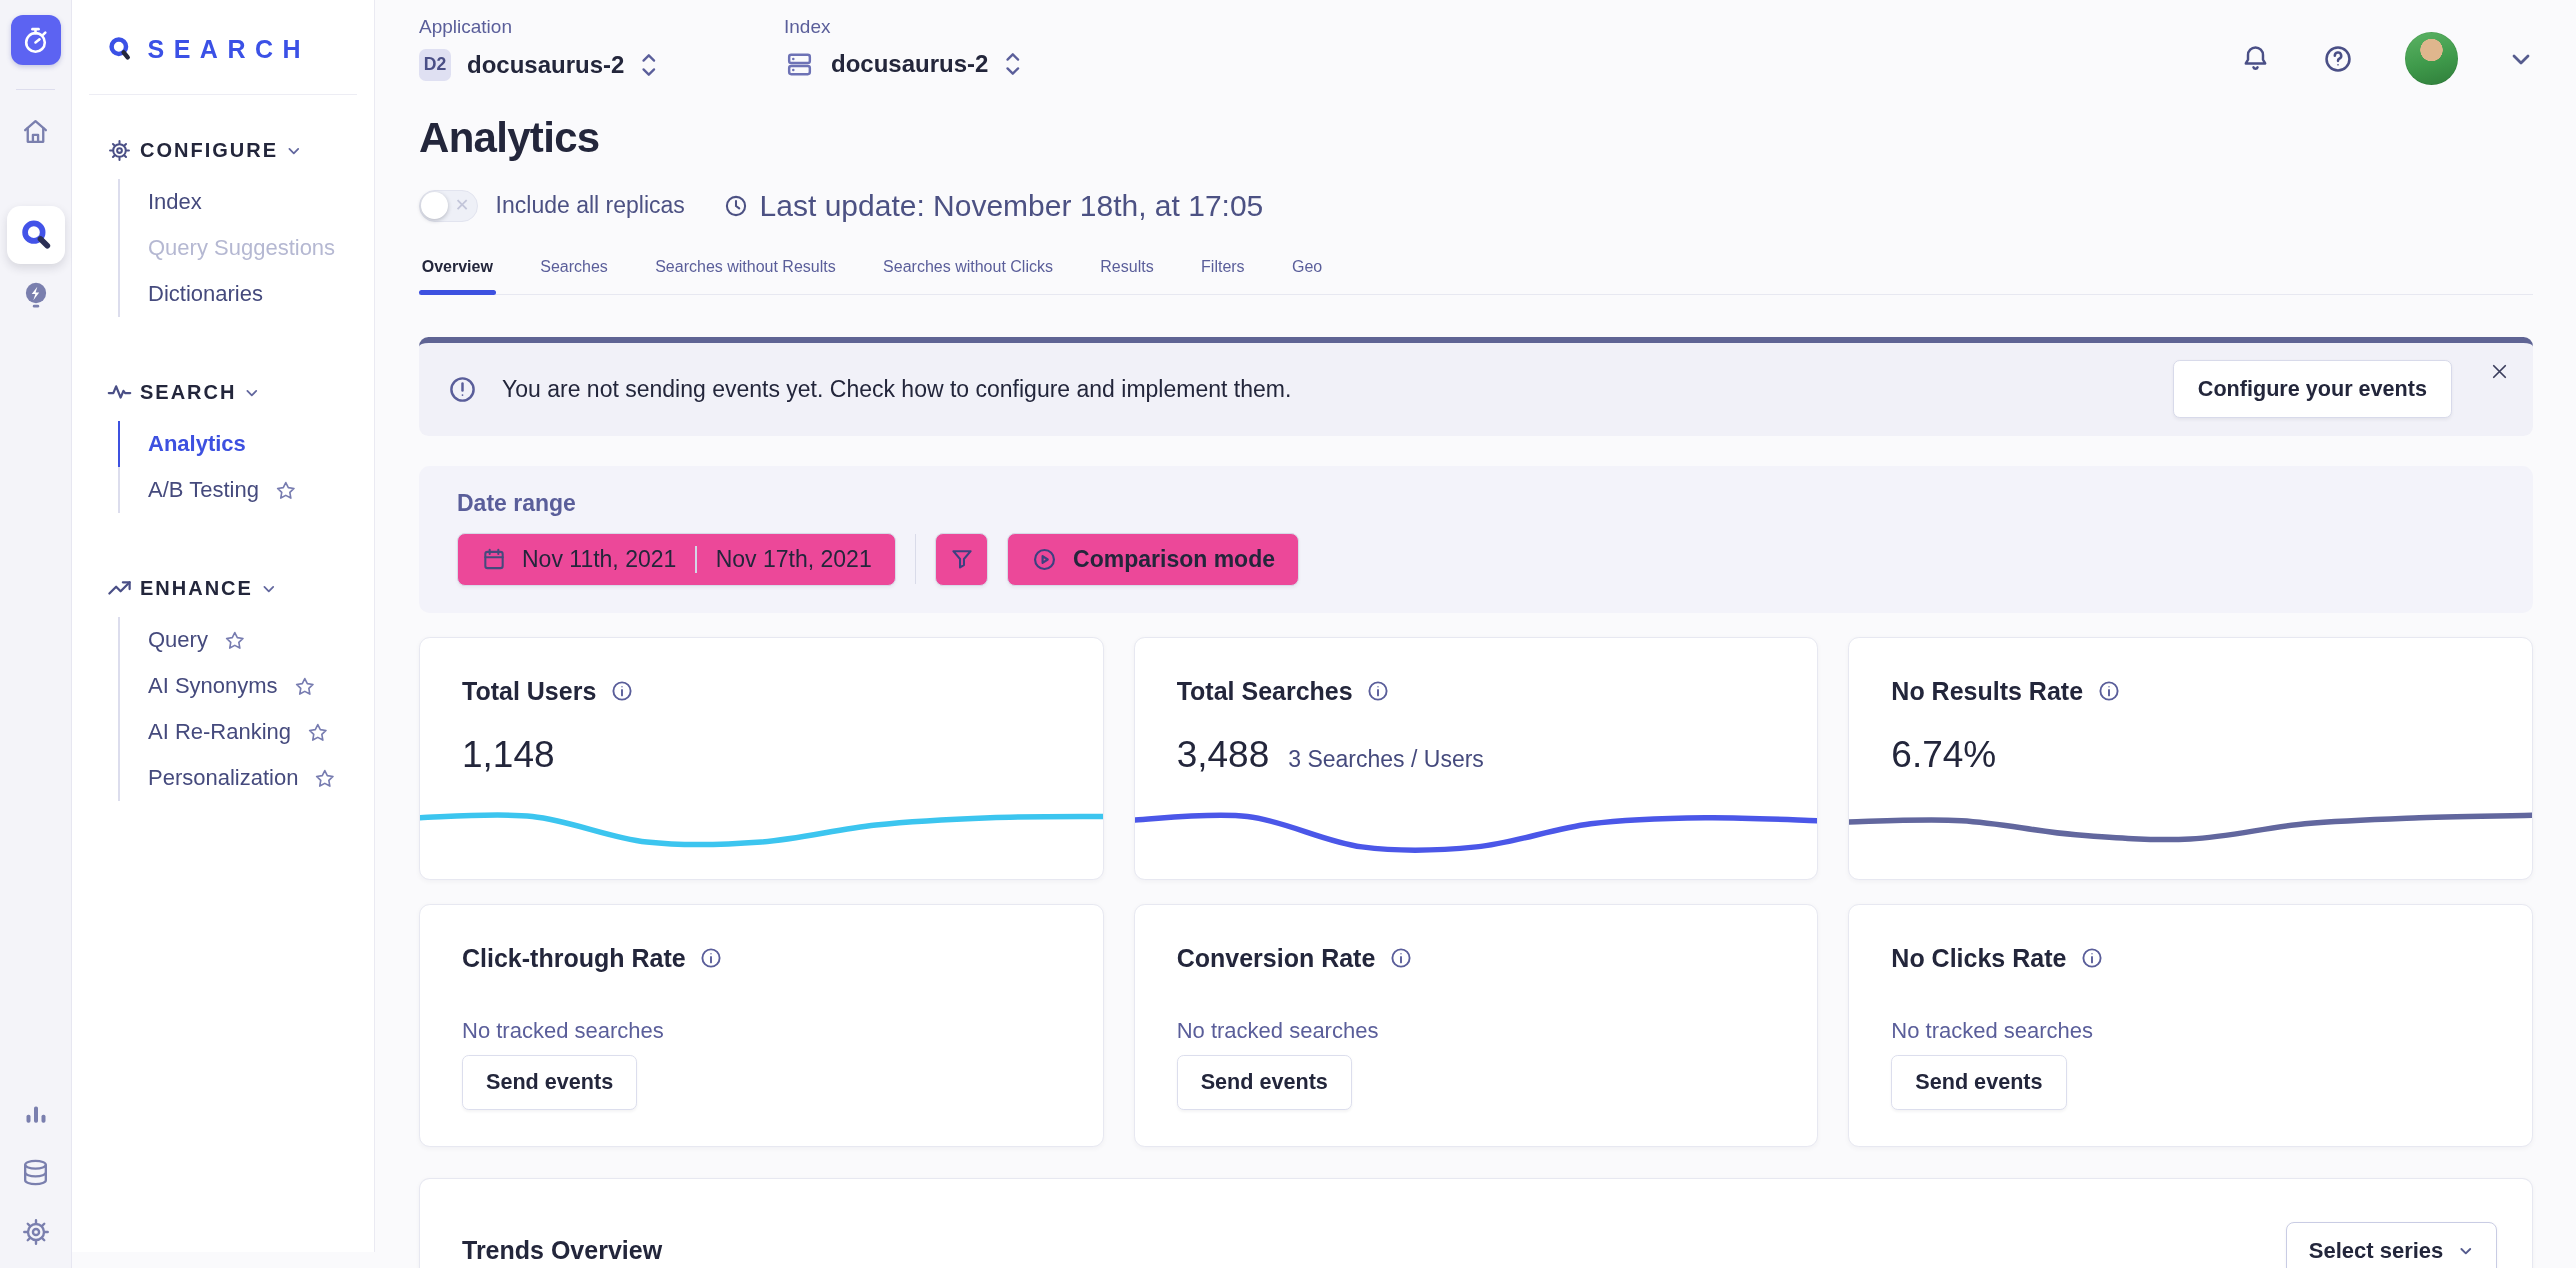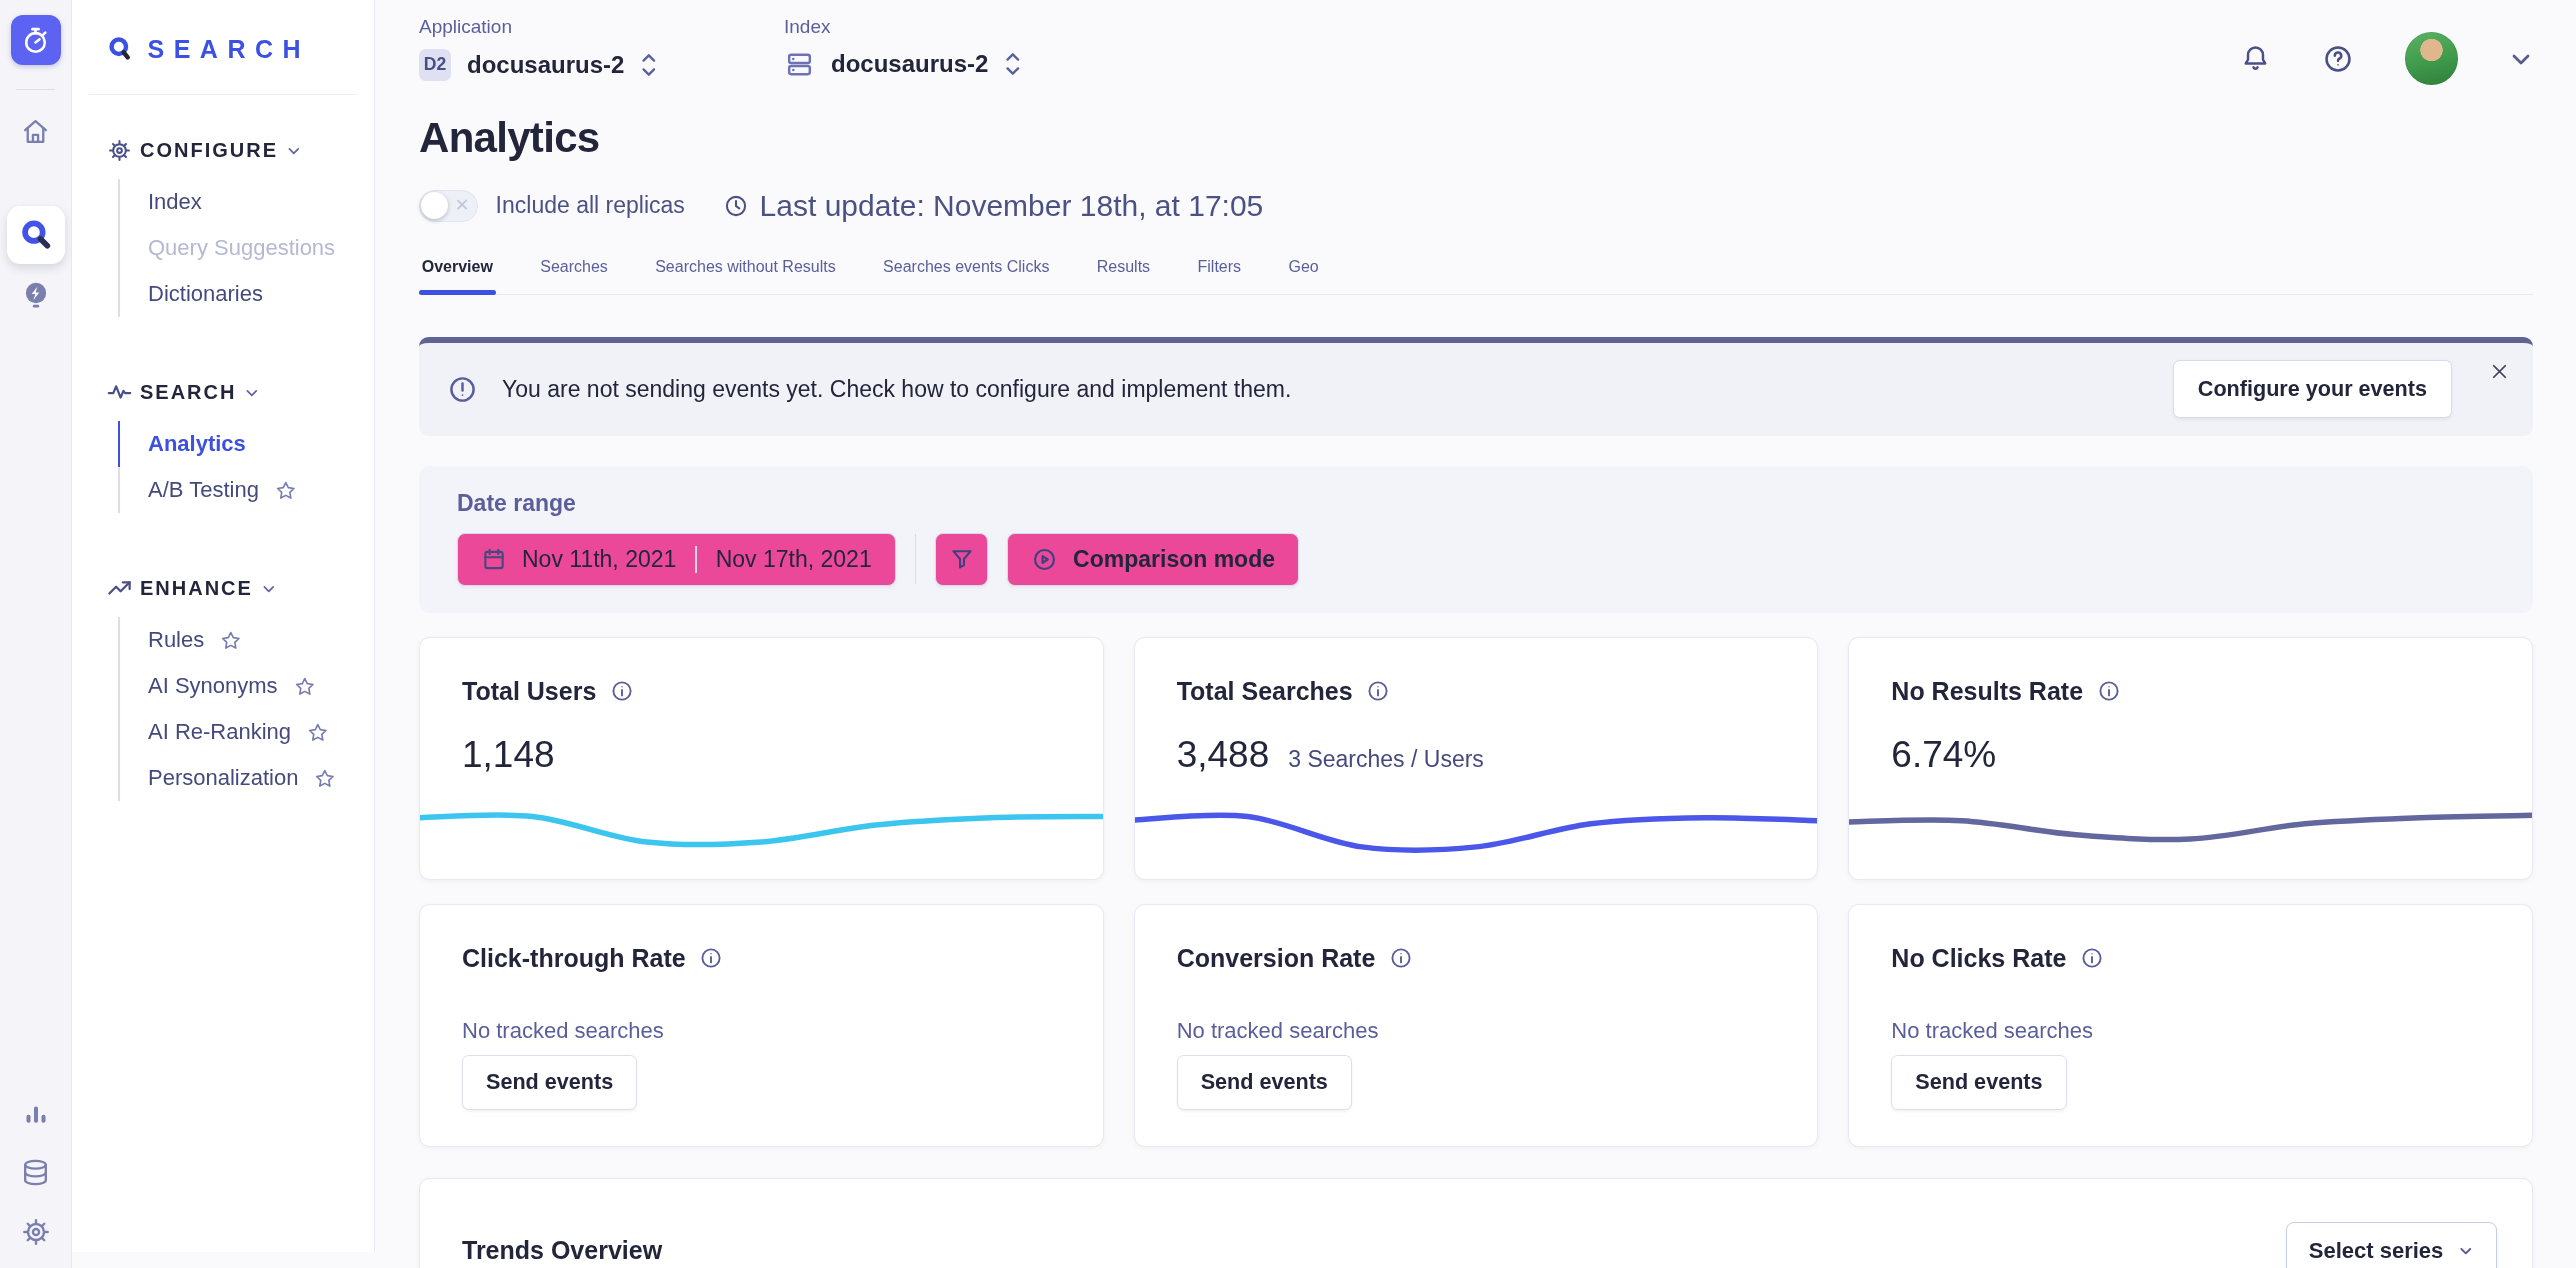--- a/index.html
+++ b/index.html
@@ -290,21 +290,21 @@
         </span>
         <span class="group-label">ENHANCE</span>
         <span>
           <svg width="17.6" height="17.6" viewBox="0 0 24 24" fill="none" stroke="#62679e" stroke-width="2.4" stroke-linecap="round" stroke-linejoin="round">
               <path d="M6 9.5l6 6 6-6"></path>
             </svg>
         </span>
       </div>
       <ul class="group-items">
         <li>
-          <span>Rules</span>
+          <span>Query</span>
           <span>
             <svg width="21.6" height="21.6" viewBox="0 0 24 24" fill="none" stroke="#777cb0" stroke-width="1.8" stroke-linejoin="round">
                 <path d="M12 2.8l2.8 5.7 6.3.9-4.6 4.4 1.1 6.3-5.6-3-5.6 3 1.1-6.3L2.9 9.4l6.3-.9z"></path>
               </svg>
           </span>
         </li>
         <li>
           <span>AI Synonyms</span>
           <span>
             <svg width="21.6" height="21.6" viewBox="0 0 24 24" fill="none" stroke="#777cb0" stroke-width="1.8" stroke-linejoin="round">
@@ -409,21 +409,21 @@
         </svg>
       </span>
       <span>Last update: November 18th, at 17:05</span>
     </span>
   </div>
 
   <div class="tabs">
     <button class="tab active">Overview</button>
     <button class="tab">Searches</button>
     <button class="tab">Searches without Results</button>
-    <button class="tab">Searches events Clicks</button>
+    <button class="tab">Searches without Clicks</button>
     <button class="tab">Results</button>
     <button class="tab">Filters</button>
     <button class="tab">Geo</button>
   </div>
 
   <div class="banner">
     <span>
       <svg width="31" height="31" viewBox="0 0 24 24" fill="none" stroke="#5a5e9a" stroke-width="1.9" stroke-linecap="round">
         <circle cx="12" cy="12" r="8.6"></circle>
           <path d="M12 7.4v5.4"></path>

